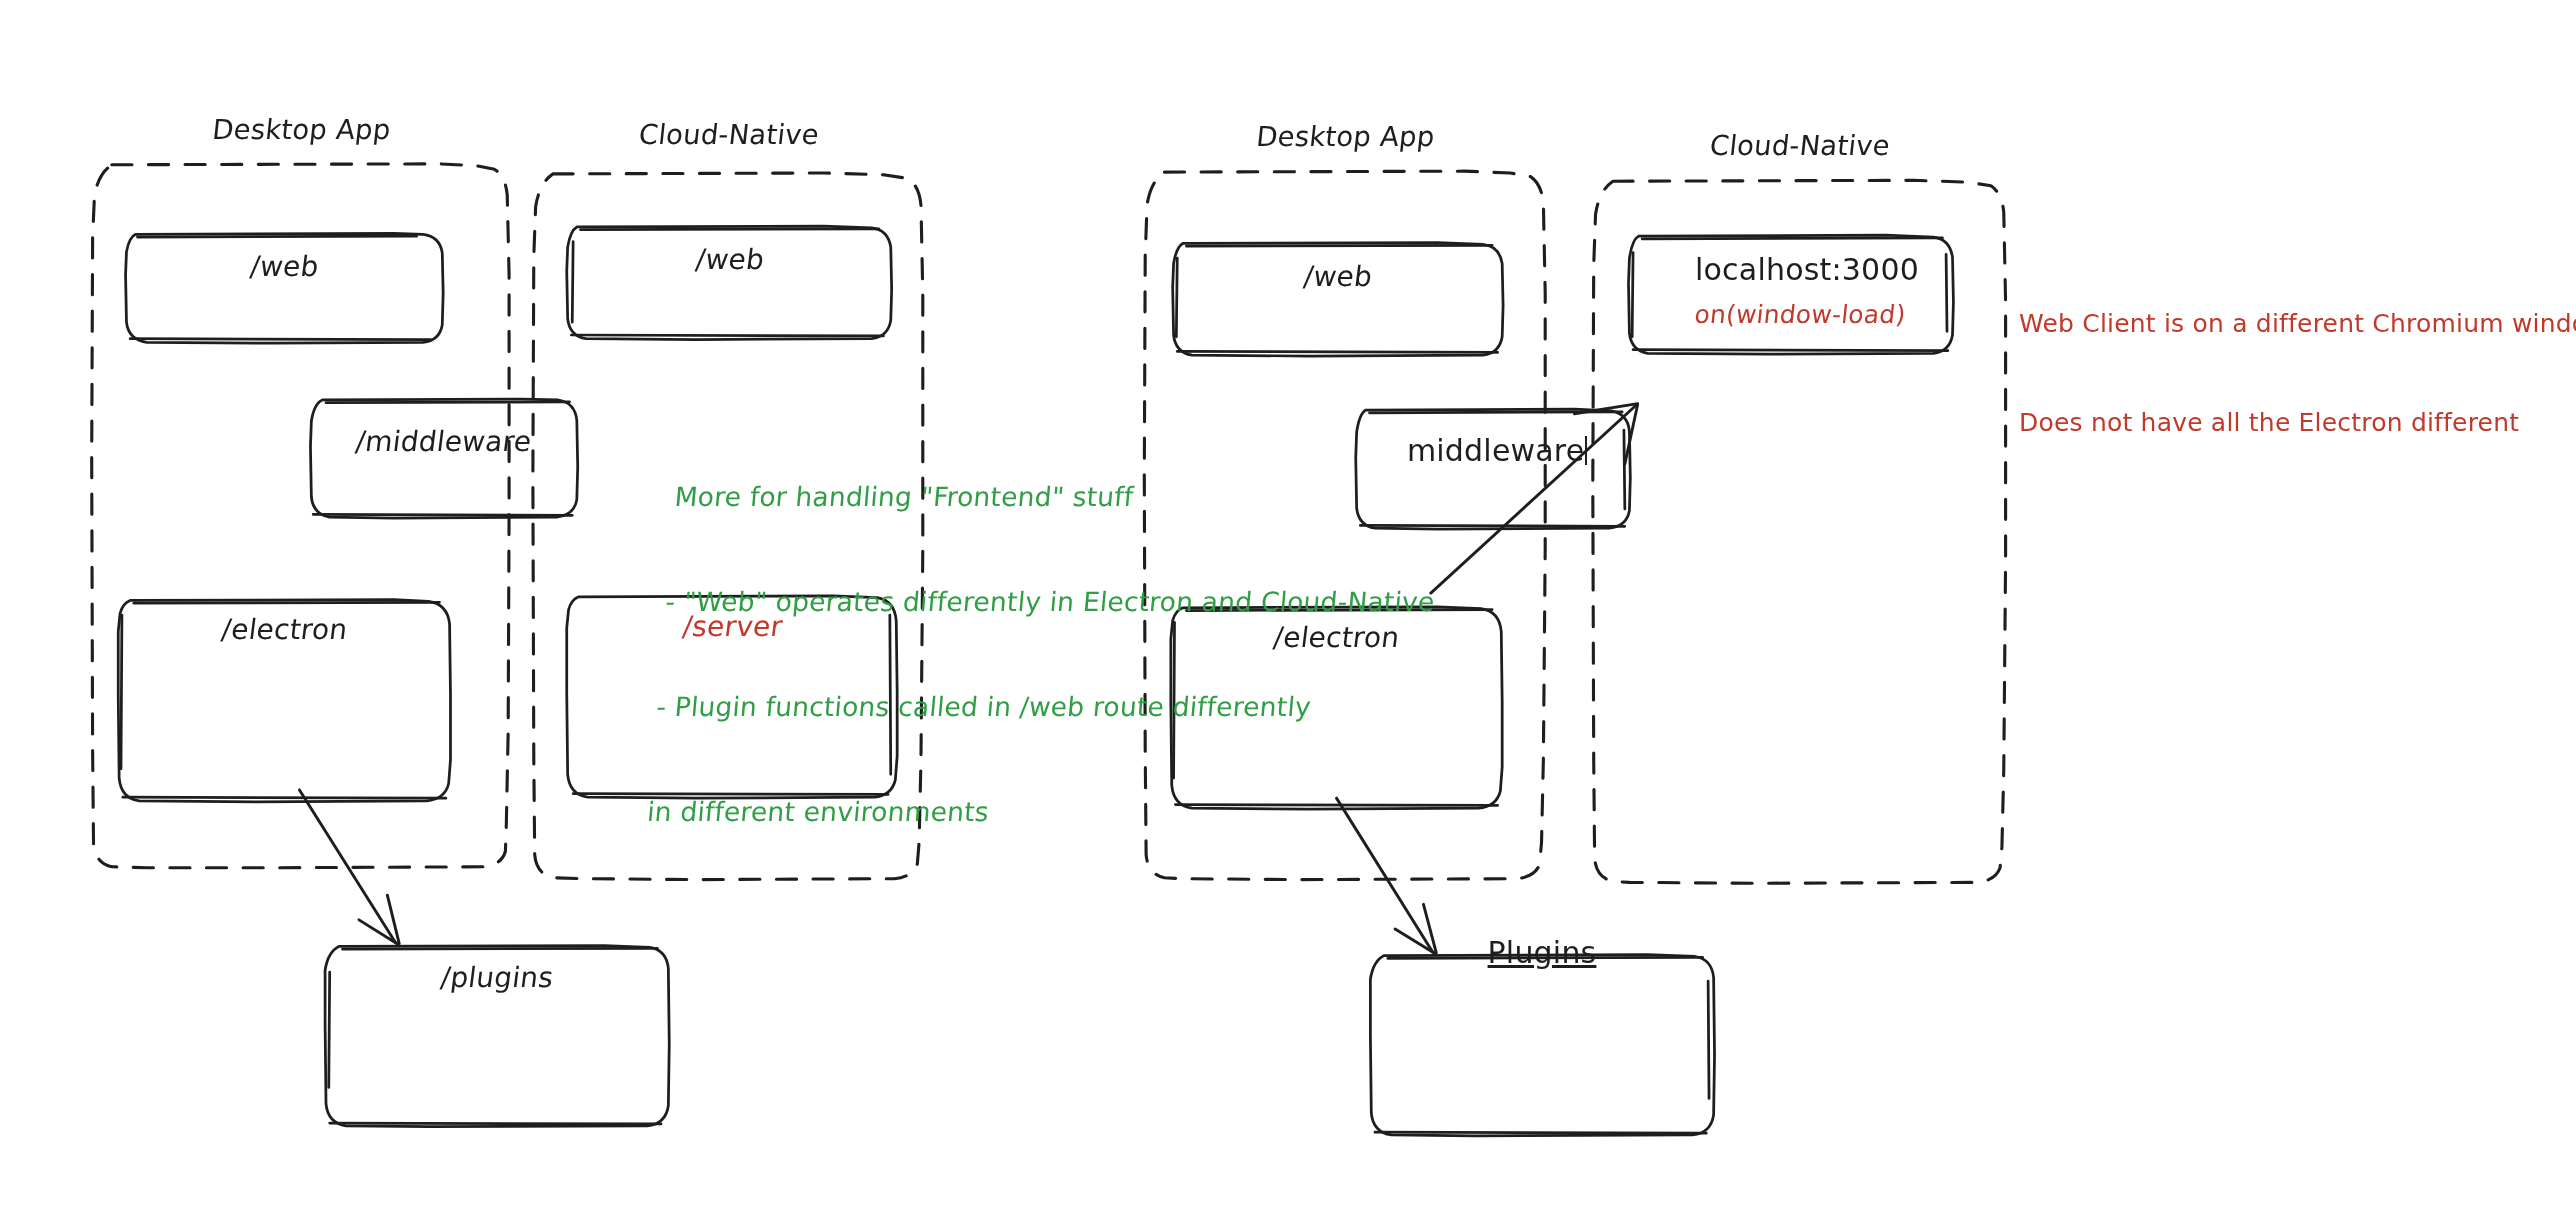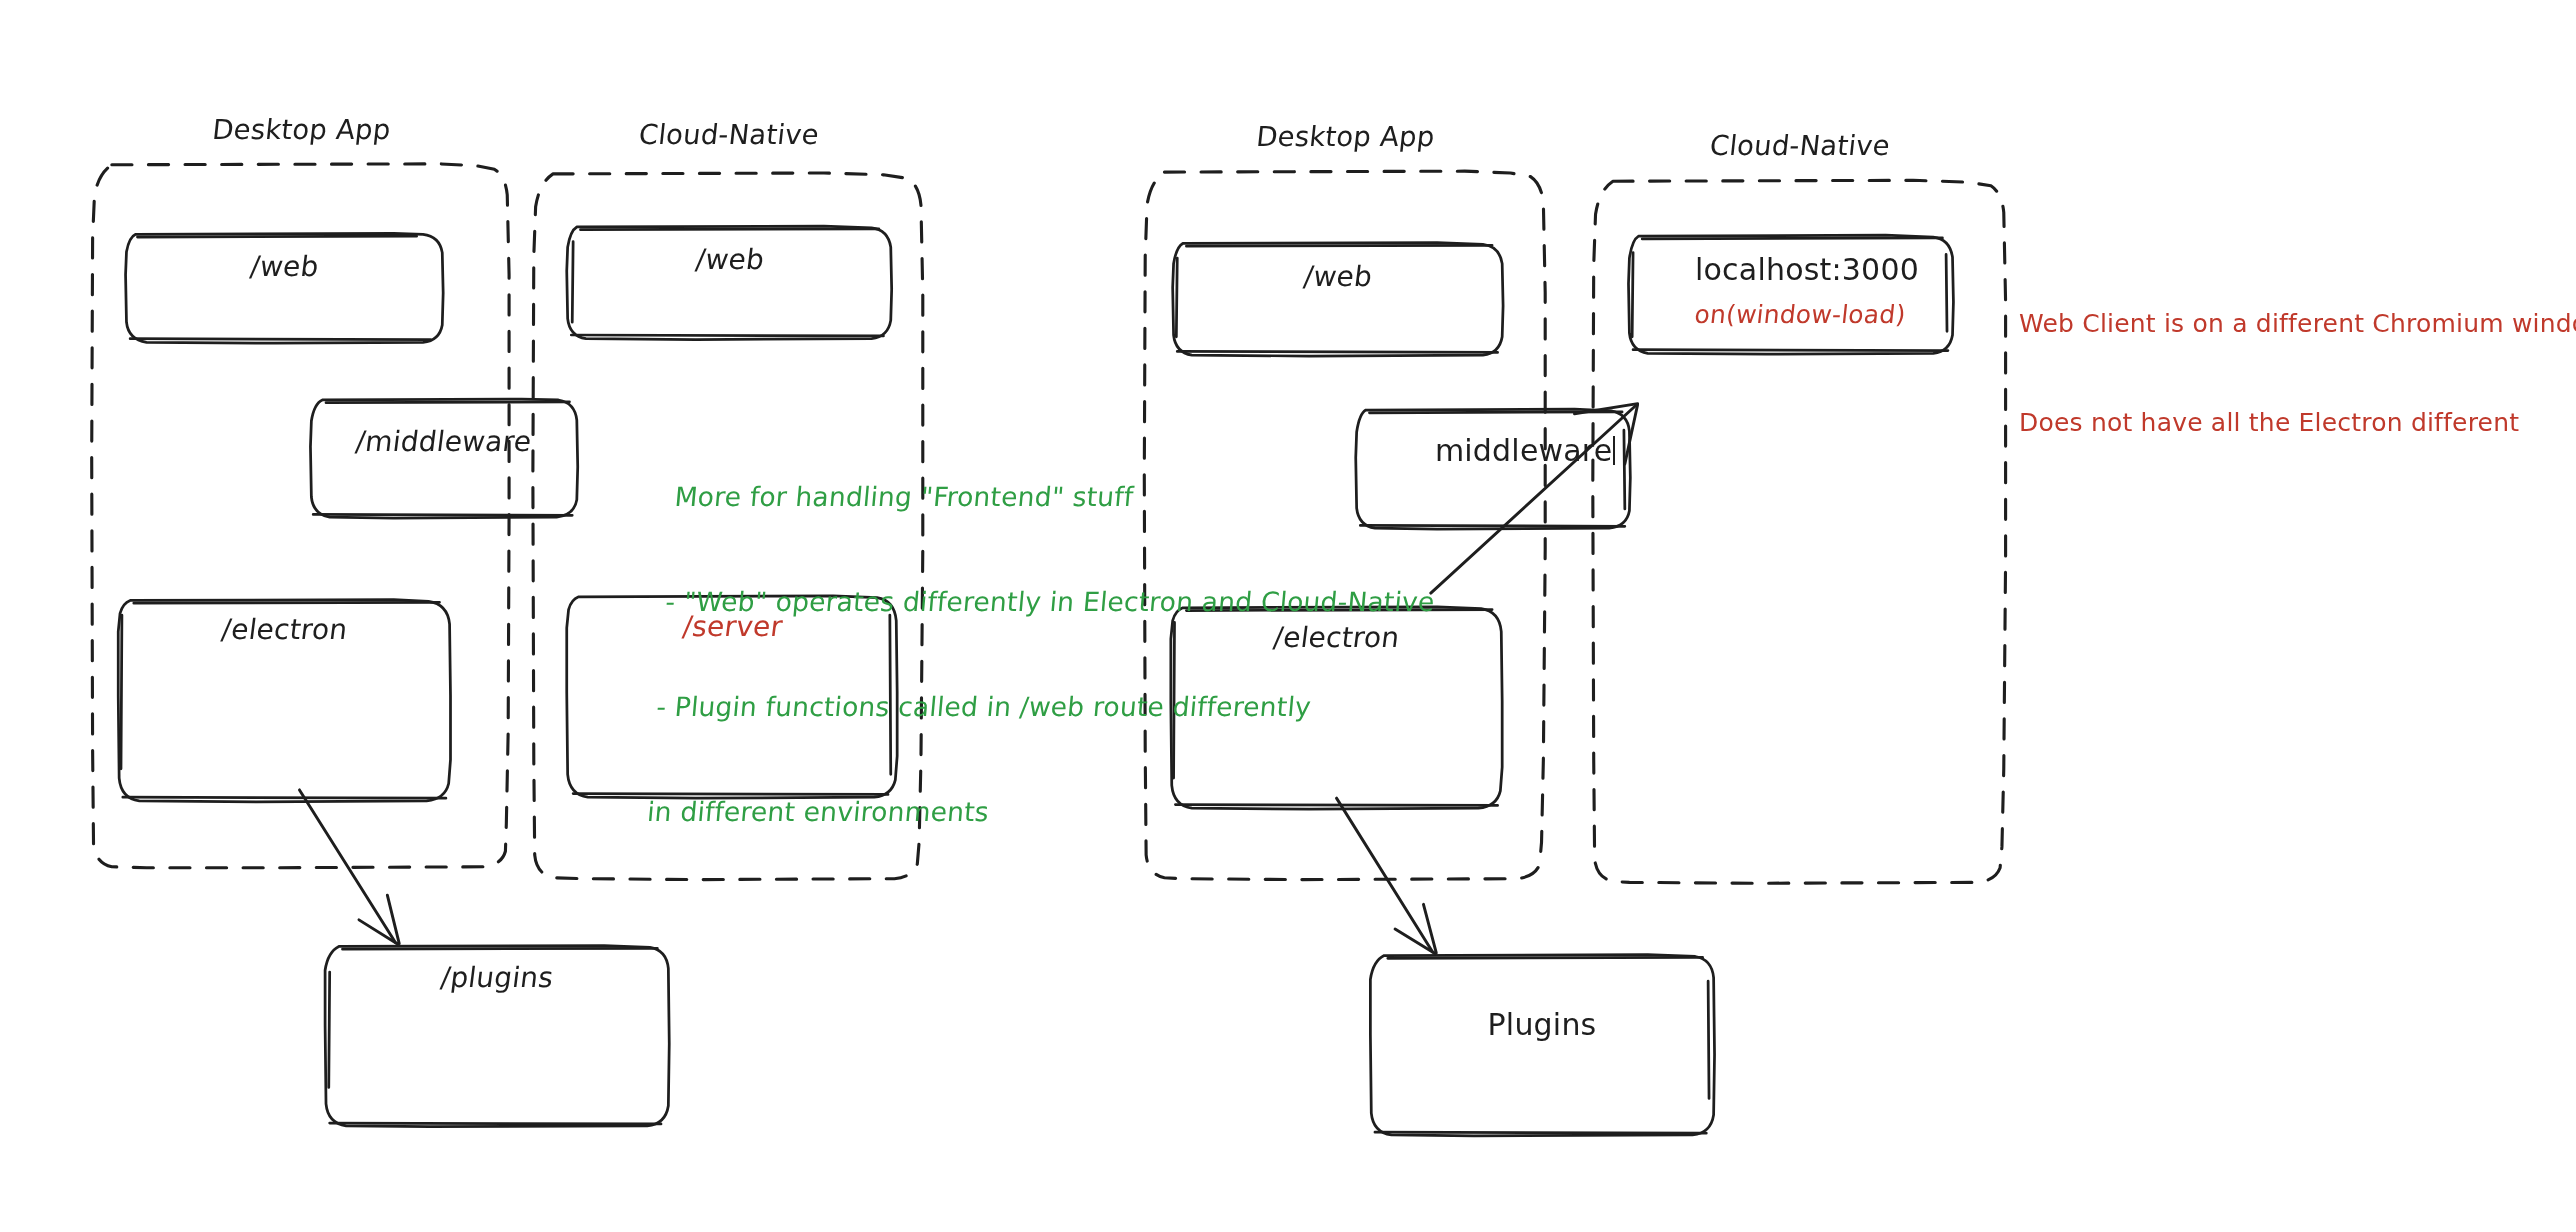--- a/index.html
+++ b/index.html
@@ -234,25 +234,25 @@
   <div class="lbl group-title" style="left:1146px; top:119px; width:399px;">Desktop App</div>
 
   <div class="lbl group-title" style="left:1595px; top:128px; width:410px;">Cloud-Native</div>
 
   <div class="lbl box-label" style="left:1173px; top:259px; width:330px;">/web</div>
 
   <div class="lbl box-label-upright" style="left:1629px; top:251px; width:356px;">localhost:3000</div>
 
   <div class="lbl sub-red" style="left:1629px; top:299px; width:342px;">on(window-load)</div>
 
-  <div class="lbl box-label-upright" style="left:1356px; top:432px; width:282px;margin-left:28px;"><span>middleware</span><span class="caret"></span></div>
+  <div class="lbl box-label-upright" style="left:1356px; top:432px; width:282px;"><span>middleware</span><span class="caret"></span></div>
 
   <div class="lbl box-label" style="left:1171px; top:620px; width:331px;">/electron</div>
 
-  <div class="lbl box-label-upright" style="left:1370px; top:1006px; width:344px;">Plugins</div>
+  <div class="lbl box-label-upright" style="left:1370px; top:934px; width:344px;text-decoration:underline;">Plugins</div>
 
   <div class="lbl note-red red" style="left:2019px; top:240px; width:549px;">
     <div>Web Client is on a different Chromium window</div>
     <div>Does not have all the Electron different</div>
   </div>
 
 </div>
 
 
 </body></html>

